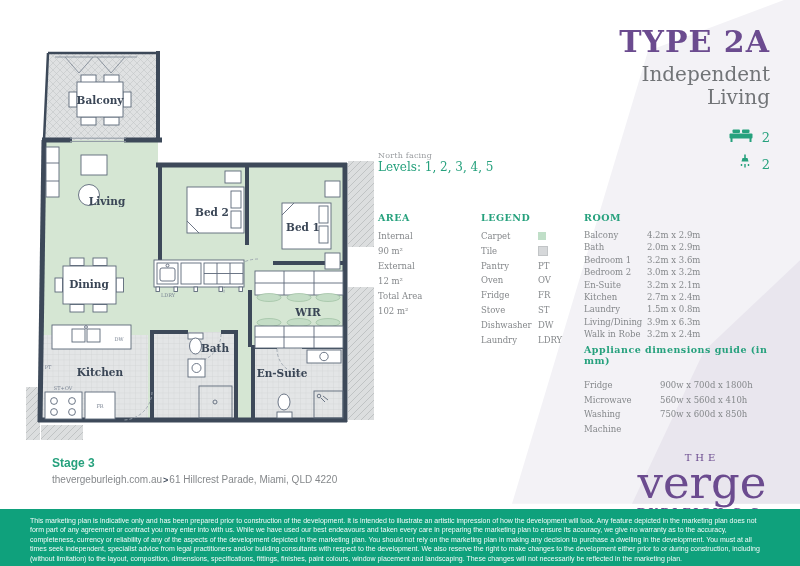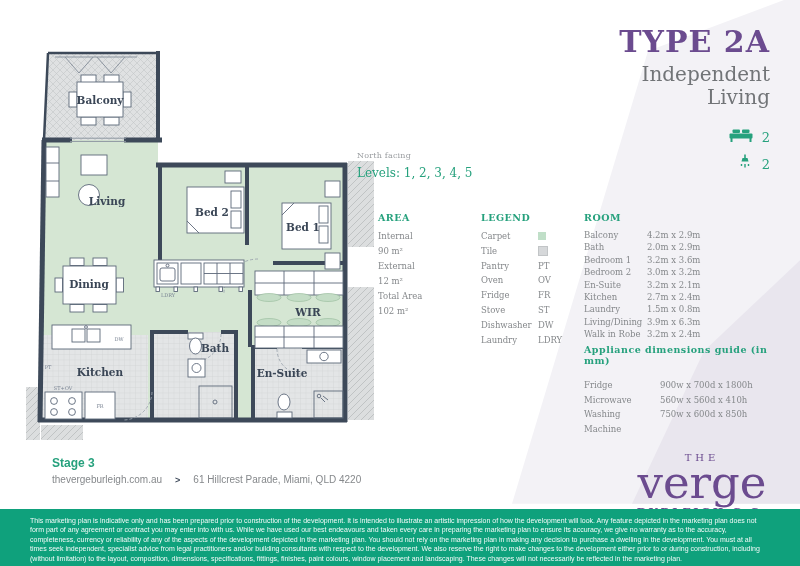--- a/index.html
+++ b/index.html
@@ -13,23 +13,23 @@
   
   .title-block{right:30px;top:26px;text-align:right;z-index:2;}
   .title-block h1{margin:0;font-size:30px;line-height:32px;font-weight:bold;
                   letter-spacing:1px;color:#6b4b8f;}
   .subtitle{margin-top:5px;font-size:20px;line-height:23px;color:#717477;}
   
   .stats{right:30px;top:127px;display:flex;flex-direction:column;gap:7px;align-items:flex-end;z-index:2;}
   .stat-row{display:flex;align-items:center;gap:9px;}
   .stat-row .num{font-size:13px;color:#26a17d;}
   
-  .orientation{left:357px;top:151px;z-index:2;}
+  .orientation{left:378px;top:151px;z-index:2;}
   .north{font-size:8px;color:#9a9da0;letter-spacing:.2px;}
-  .levels{margin-top:6px;font-size:12px;color:#26a17d;}
+  .levels{margin-top:0;font-size:12px;color:#26a17d;}
   
   .tbl{z-index:2;}
   .tbl h2{margin:0 0 6px 0;font-size:9.5px;letter-spacing:.5px;color:#26a17d;font-weight:bold;}
   .trow{display:flex;font-size:8.5px;color:#85888b;}
   .area-tbl{left:378px;top:212px;width:100px;}
   .area-tbl .trow{line-height:15px;flex-direction:column;}
   .area-tbl .lbl{width:52px;}
   .legend-tbl{left:481px;top:212px;width:100px;}
   .legend-tbl .trow{line-height:14.8px;align-items:center;}
   .legend-tbl .lbl{width:57px;}
@@ -39,21 +39,21 @@
   .room-tbl{left:584px;top:212px;width:190px;}
   .room-tbl .trow{line-height:12.4px;}
   .room-tbl .lbl{width:63px;}
   .appl-tbl{left:584px;top:344px;width:205px;}
   .appl-tbl h2{font-size:9.5px;margin-bottom:12px;}
   .appl-tbl .trow{line-height:14.6px;}
   .appl-tbl .lbl{width:76px;}
   
   .footer{left:52px;top:456px;font-family:Liberation Sans, sans-serif;z-index:2;}
   .stage{font-size:12px;font-weight:bold;color:#26a17d;}
-  .addr-line{margin-top:4px;font-size:10px;color:#85888b;display:flex;gap:13px;align-items:center;}
+  .addr-line{margin-top:4px;font-size:10px;color:#85888b;display:flex;gap:1px;align-items:center;}
   .addr-sep{color:#3d4959;font-weight:bold;font-size:9px;}
   
   .logo{left:612px;top:452px;width:180px;text-align:center;color:#6b4b8f;z-index:2;}
   .logo .the{font-size:10px;letter-spacing:4px;}
   .logo .name{font-size:45px;line-height:40px;font-weight:normal;text-transform:lowercase;}
   .logo .loc{margin-top:3px;font-size:11px;letter-spacing:2.5px;font-weight:bold;}
   
   .banner{left:0;top:509px;width:800px;height:57px;background:#0fa17c;z-index:3;}
   .banner p{margin:7px 30px 0 30px;font-family:"Liberation Sans",sans-serif;font-size:7px;
             line-height:9.4px;color:rgba(255,255,255,.95);}

